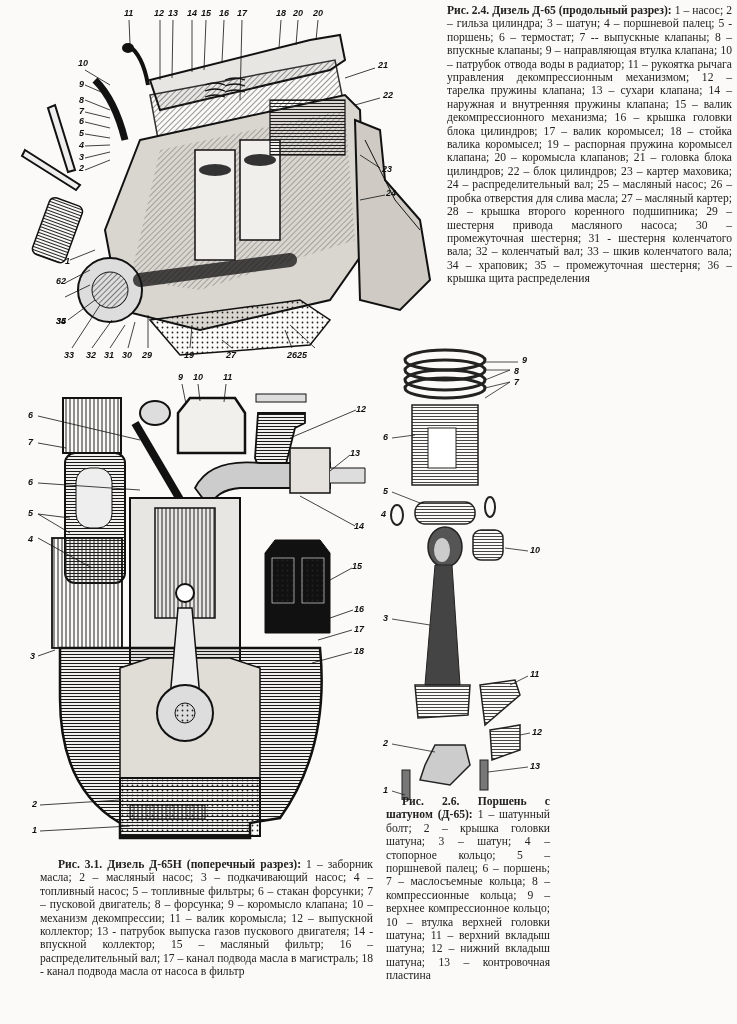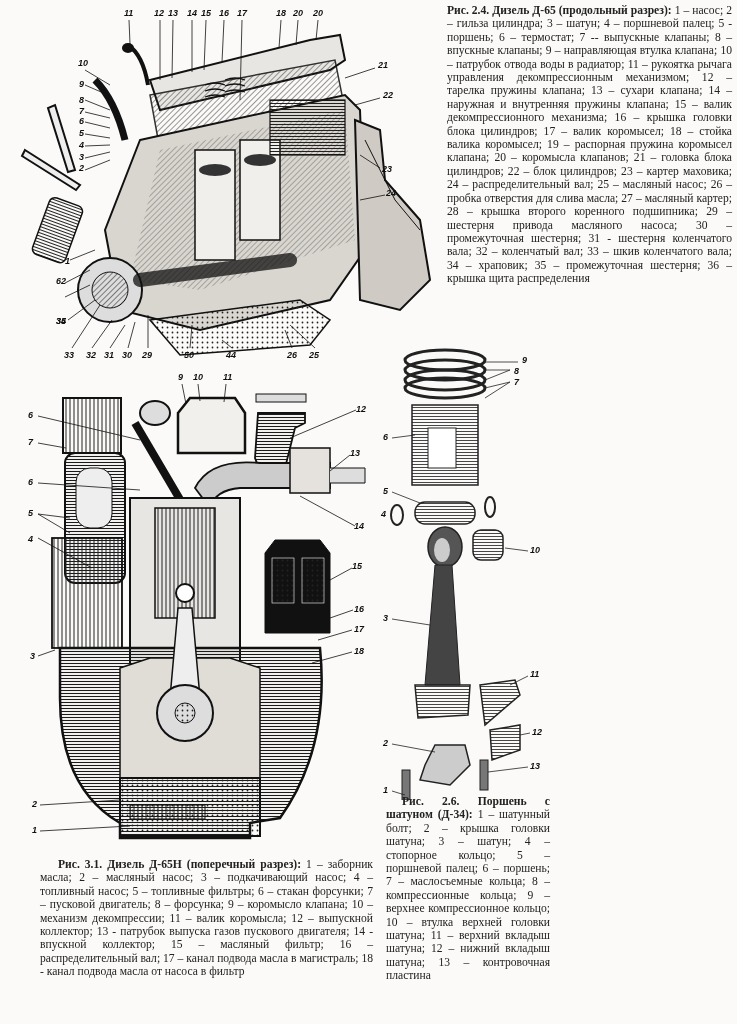--- a/index.html
+++ b/index.html
@@ -144,24 +144,24 @@
   <span class="callout" style="left:79px;top:163px;">2</span>
   <span class="callout" style="left:65px;top:256px;">1</span>
   <span class="callout" style="left:56px;top:276px;">62</span>
   <span class="callout" style="left:56px;top:292px;margin-top:24px;">35</span>
   <span class="callout" style="left:56px;top:316px;font-style:italic;">34</span>
   <span class="callout" style="left:64px;top:350px;">33</span>
   <span class="callout" style="left:86px;top:350px;">32</span>
   <span class="callout" style="left:104px;top:350px;">31</span>
   <span class="callout" style="left:122px;top:350px;">30</span>
   <span class="callout" style="left:142px;top:350px;">29</span>
-  <span class="callout" style="left:184px;top:350px;">50</span>
-  <span class="callout" style="left:226px;top:350px;">44</span>
+  <span class="callout" style="left:184px;top:350px;">19</span>
+  <span class="callout" style="left:226px;top:350px;">27</span>
   <span class="callout" style="left:287px;top:350px;">26</span>
-  <span class="callout" style="left:309px;top:350px;">25</span>
+  <span class="callout" style="left:297px;top:350px;">25</span>
 </div>
 
 <div class="caption" id="cap24">
   <span class="cap-title">Рис. 2.4. Дизель Д-65 (продольный разрез):</span>
   <span>1 – насос; 2 – гильза цилиндра; 3 – шатун; 4 – поршневой палец; 5 - поршень; 6 – термостат; 7 -- выпускные клапаны; 8 – впускные клапаны; 9 – направляющая втулка клапана; 10 – патрубок отвода воды в радиатор; 11 – рукоятка рычага управления декомпрессионным механизмом; 12 – тарелка пружины клапана; 13 – сухари клапана; 14 – наружная и внутренняя пружины клапана; 15 – валик декомпрессионного механизма; 16 – крышка головки блока цилиндров; 17 – валик коромысел; 18 – стойка валика коромысел; 19 – распорная пружина коромысел клапана; 20 – коромысла клапанов; 21 – головка блока цилиндров; 22 – блок цилиндров; 23 – картер маховика; 24 – распределительный вал; 25 – масляный насос; 26 – пробка отверстия для слива масла; 27 – масляный картер; 28 – крышка второго коренного подшипника; 29 – шестерня привода масляного насоса; 30 – промежуточная шестерня; 31 - шестерня коленчатого вала; 32 – коленчатый вал; 33 – шкив коленчатого вала; 34 – храповик; 35 – промежуточная шестерня; 36 – крышка щита распределения</span>
 </div>
 
 <div class="fig" style="left:0;top:368px;width:385px;height:480px;">
   <svg width="385" height="480" viewBox="0 0 385 480">
     <defs>
@@ -323,15 +323,15 @@
   <span class="callout" style="left:150px;top:205px;">10</span>
   <span class="callout" style="left:3px;top:273px;">3</span>
   <span class="callout" style="left:150px;top:329px;">11</span>
   <span class="callout" style="left:152px;top:387px;">12</span>
   <span class="callout" style="left:3px;top:398px;">2</span>
   <span class="callout" style="left:150px;top:421px;">13</span>
   <span class="callout" style="left:3px;top:445px;">1</span>
 </div>
 
 <div class="caption" id="cap26">
-  <span class="cap-title">Рис. 2.6. Поршень с шатуном (Д-34):</span>
+  <span class="cap-title">Рис. 2.6. Поршень с шатуном (Д-65):</span>
   <span>1 – шатунный болт; 2 – крышка головки шатуна; 3 – шатун; 4 – стопорное кольцо; 5 – поршневой палец; 6 – поршень; 7 – маслосъемные кольца; 8 – компрессионные кольца; 9 – верхнее компрессионное кольцо; 10 – втулка верхней головки шатуна; 11 – верхний вкладыш шатуна; 12 – нижний вкладыш шатуна; 13 – контровочная пластина</span>
 </div>
 
 </body></html>

